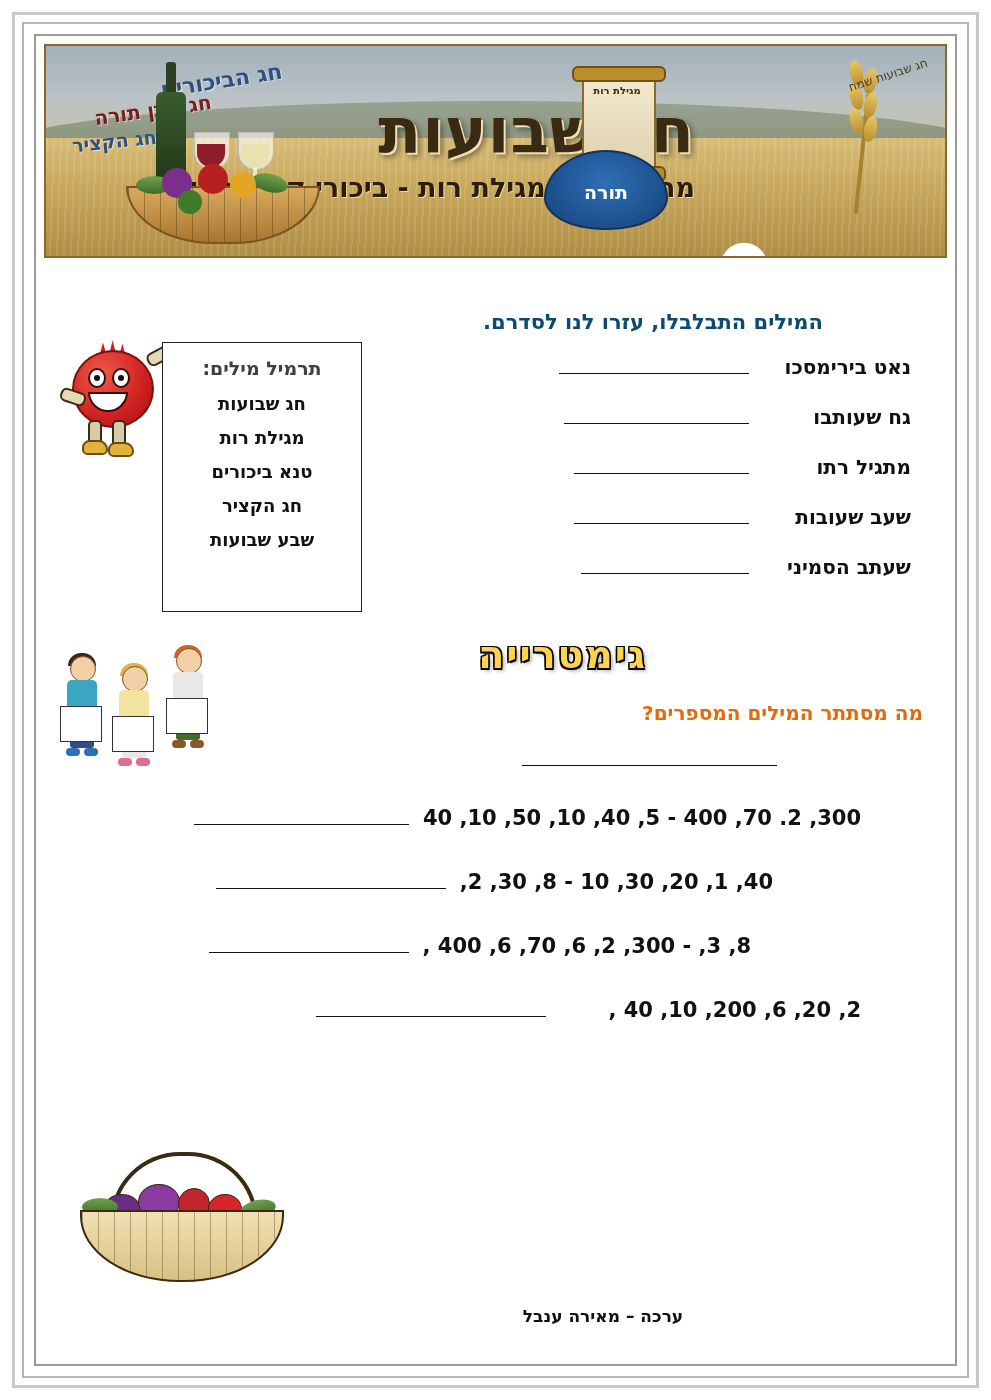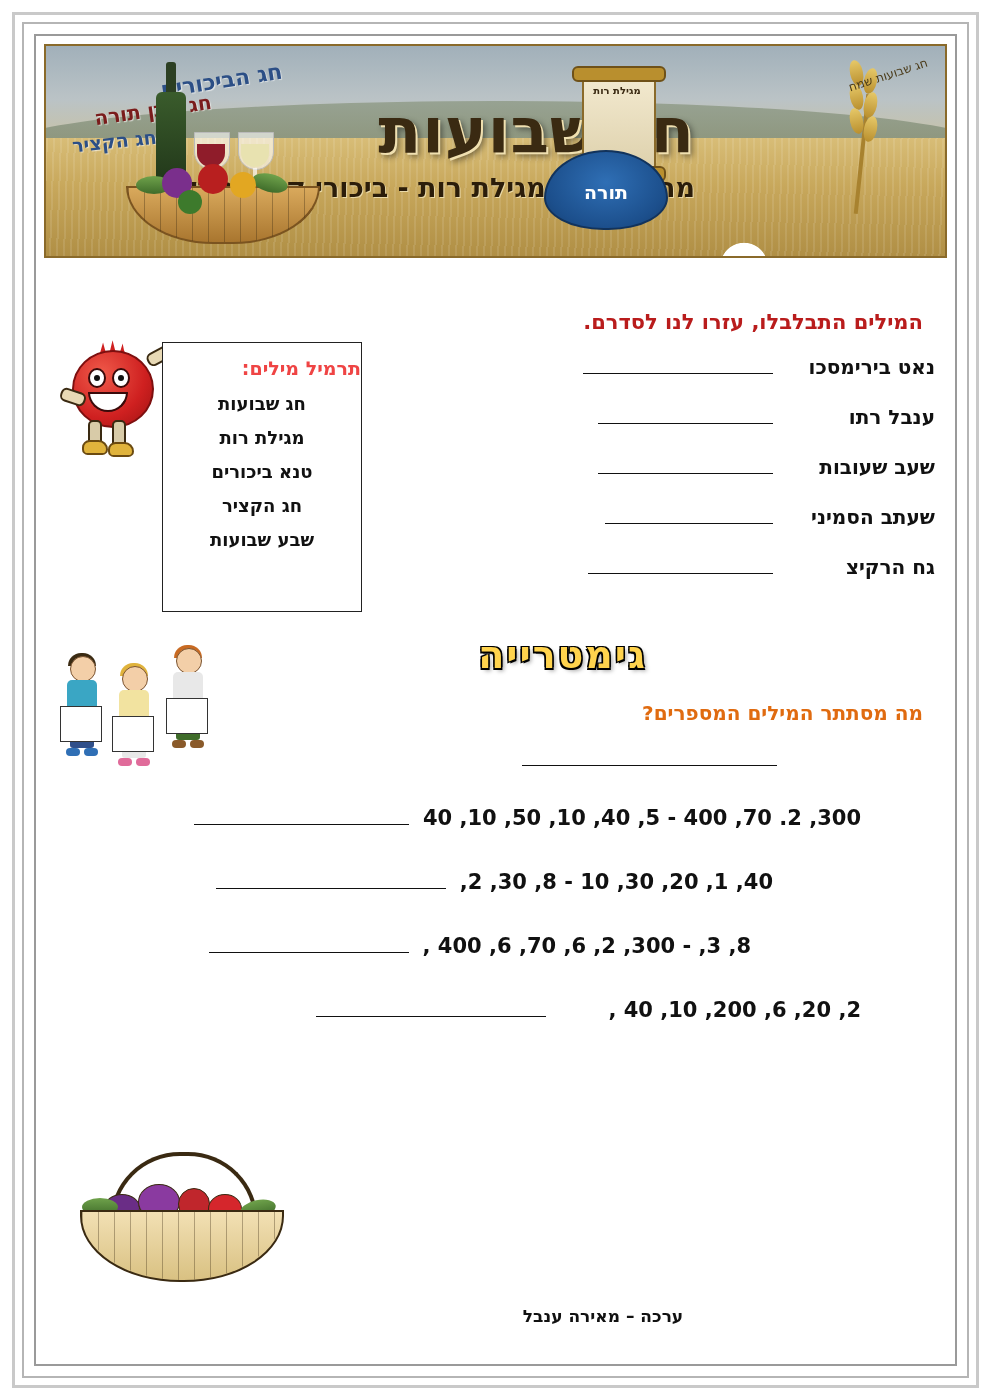--- a/index.html
+++ b/index.html
@@ -210,53 +210,54 @@
   .glass .stem { position:absolute; left:15px; top:36px; width:4px; height:22px; background: rgba(255,255,255,.65);}
   .glass .foot { position:absolute; left:5px; top:56px; width:24px; height:5px; border-radius:50%; background: rgba(255,255,255,.7);}
 
   
   .content { position: absolute; left:0; top: 214px; width: 903px; height: 1098px; }
 
   .instr-1 {
     position: absolute;
     right: 24px; top: 52px;
     width: 540px;
-    text-align: right;
+    text-align: center;
     font-size: 21px;
     font-weight: 700;
-    color: #b91c1c;
+    color: #0c4a6e;
   }
 
   
   .wordbank {
     position: absolute;
     left: 118px; top: 84px;
     width: 200px; height: 270px;
     border: 1px solid #222;
     background: #ffffff;
     box-sizing: border-box;
     padding-top: 14px;
   }
   .wordbank-title {
+    text-align: center;
     font-size: 19px;
     font-weight: 700;
-    color: #ef4444;
+    color: #404040;
     margin-bottom: 14px;
   }
   .wordbank-list { list-style: none; margin: 0; padding: 0; }
   .wordbank-list li {
     text-align: center;
     font-size: 18px;
     font-weight: 700;
     color: #111;
     margin-bottom: 13px;
   }
 
   
-  .scramble { position: absolute; right: 12px; top: 96px; width: 560px; }
+  .scramble { position: absolute; right: 36px; top: 96px; width: 560px; }
   .srow {
     display: flex; align-items: baseline; justify-content: flex-start;
     margin-bottom: 25px;
   }
   .srow .word {
     font-size: 20px; font-weight: 700; color: #111; white-space: nowrap;
     min-width: 150px; text-align: right;
   }
   .srow .blank {
     flex: 0 0 auto;
@@ -487,34 +488,34 @@
           <li>חג הקציר</li>
           <li>שבע שבועות</li>
         </ul>
       </div>
 
       <div class="scramble">
         <div class="srow">
           <span class="word">נאט בירימסכו</span>
           <span class="blank"></span>
         </div>
+        <div class="srow ind1">
+          <span class="word">גח שעותבו</span>
+          <span class="blank"></span>
+        </div>
         <div class="srow ind2">
-          <span class="word">ענבל רתו</span>
+          <span class="word">מתגיל רתו</span>
           <span class="blank"></span>
         </div>
         <div class="srow ind2">
           <span class="word">שעב שעובות</span>
           <span class="blank"></span>
         </div>
         <div class="srow ind3">
           <span class="word">שעתב הסמיני</span>
-          <span class="blank"></span>
-        </div>
-        <div class="srow ind1">
-          <span class="word">גח הרקיצ</span>
           <span class="blank"></span>
         </div>
       </div>
 
       <div class="kids-art">
         <div class="kid" style="left:4px; top:8px;">
           <div class="hair" style="background:#3a2a12;"></div>
           <div class="head"></div>
           <div class="torso" style="background:#3aa6c4;"></div>
           <div class="legs"></div>

